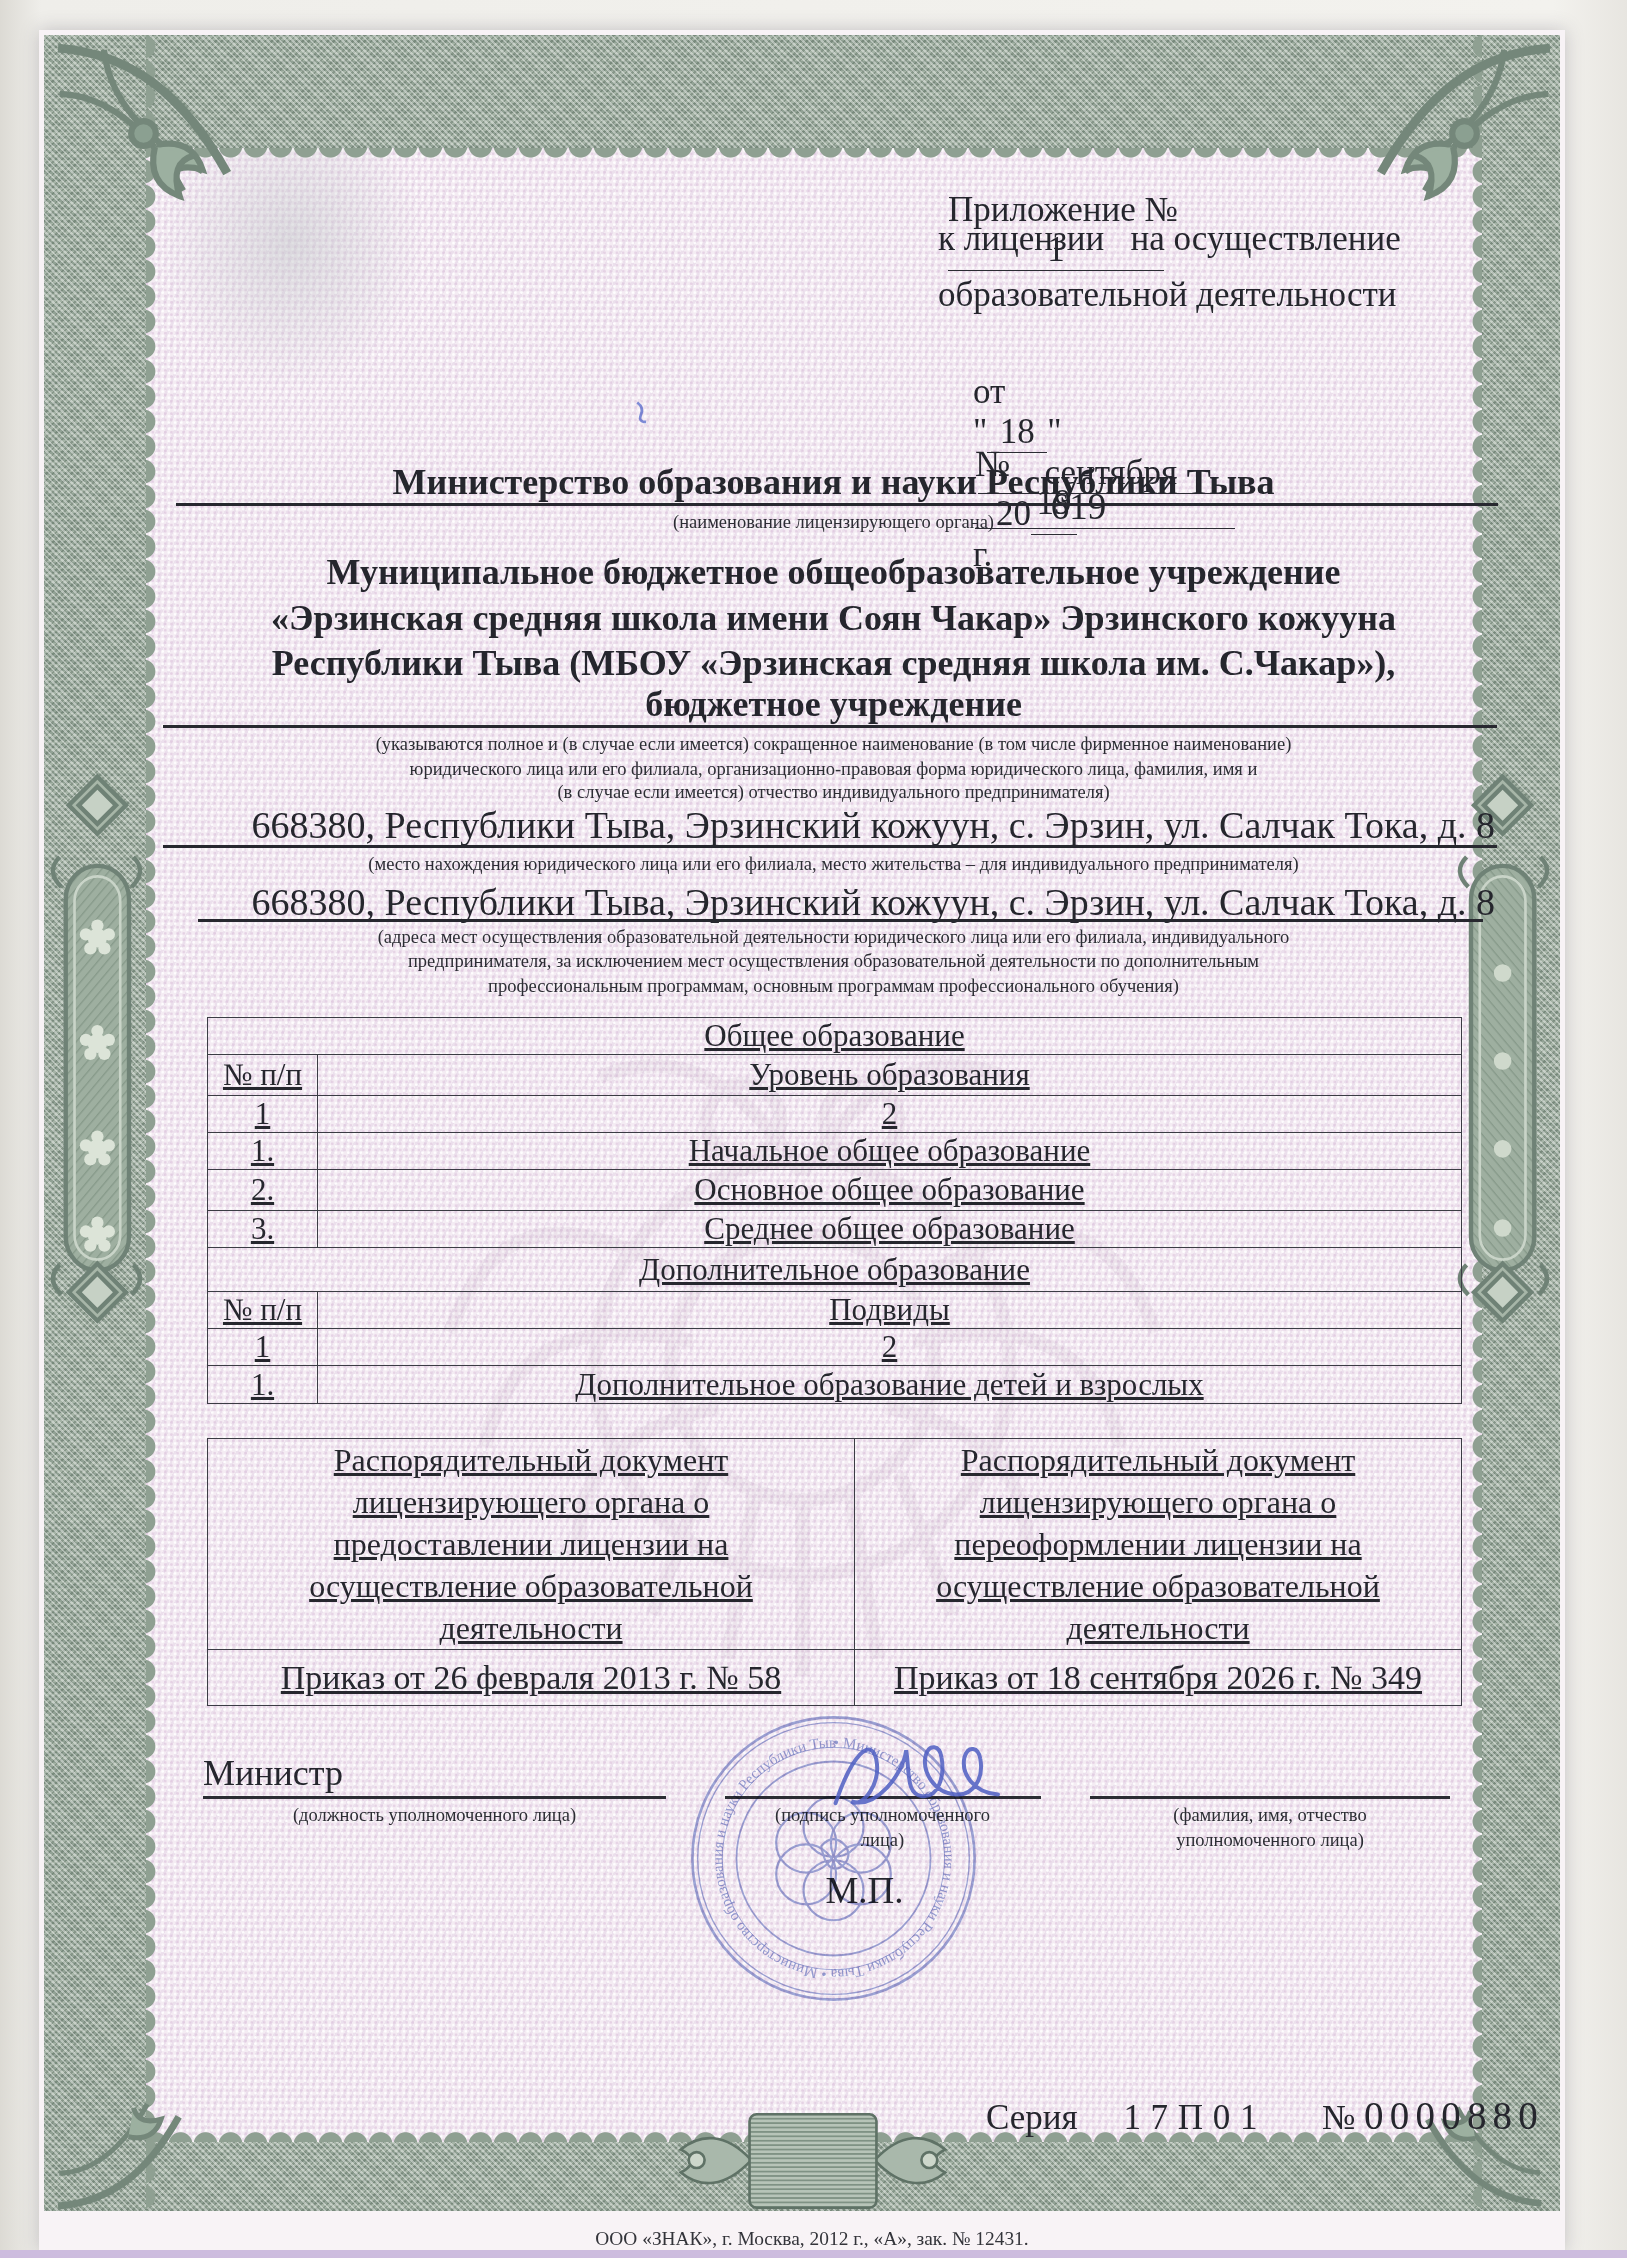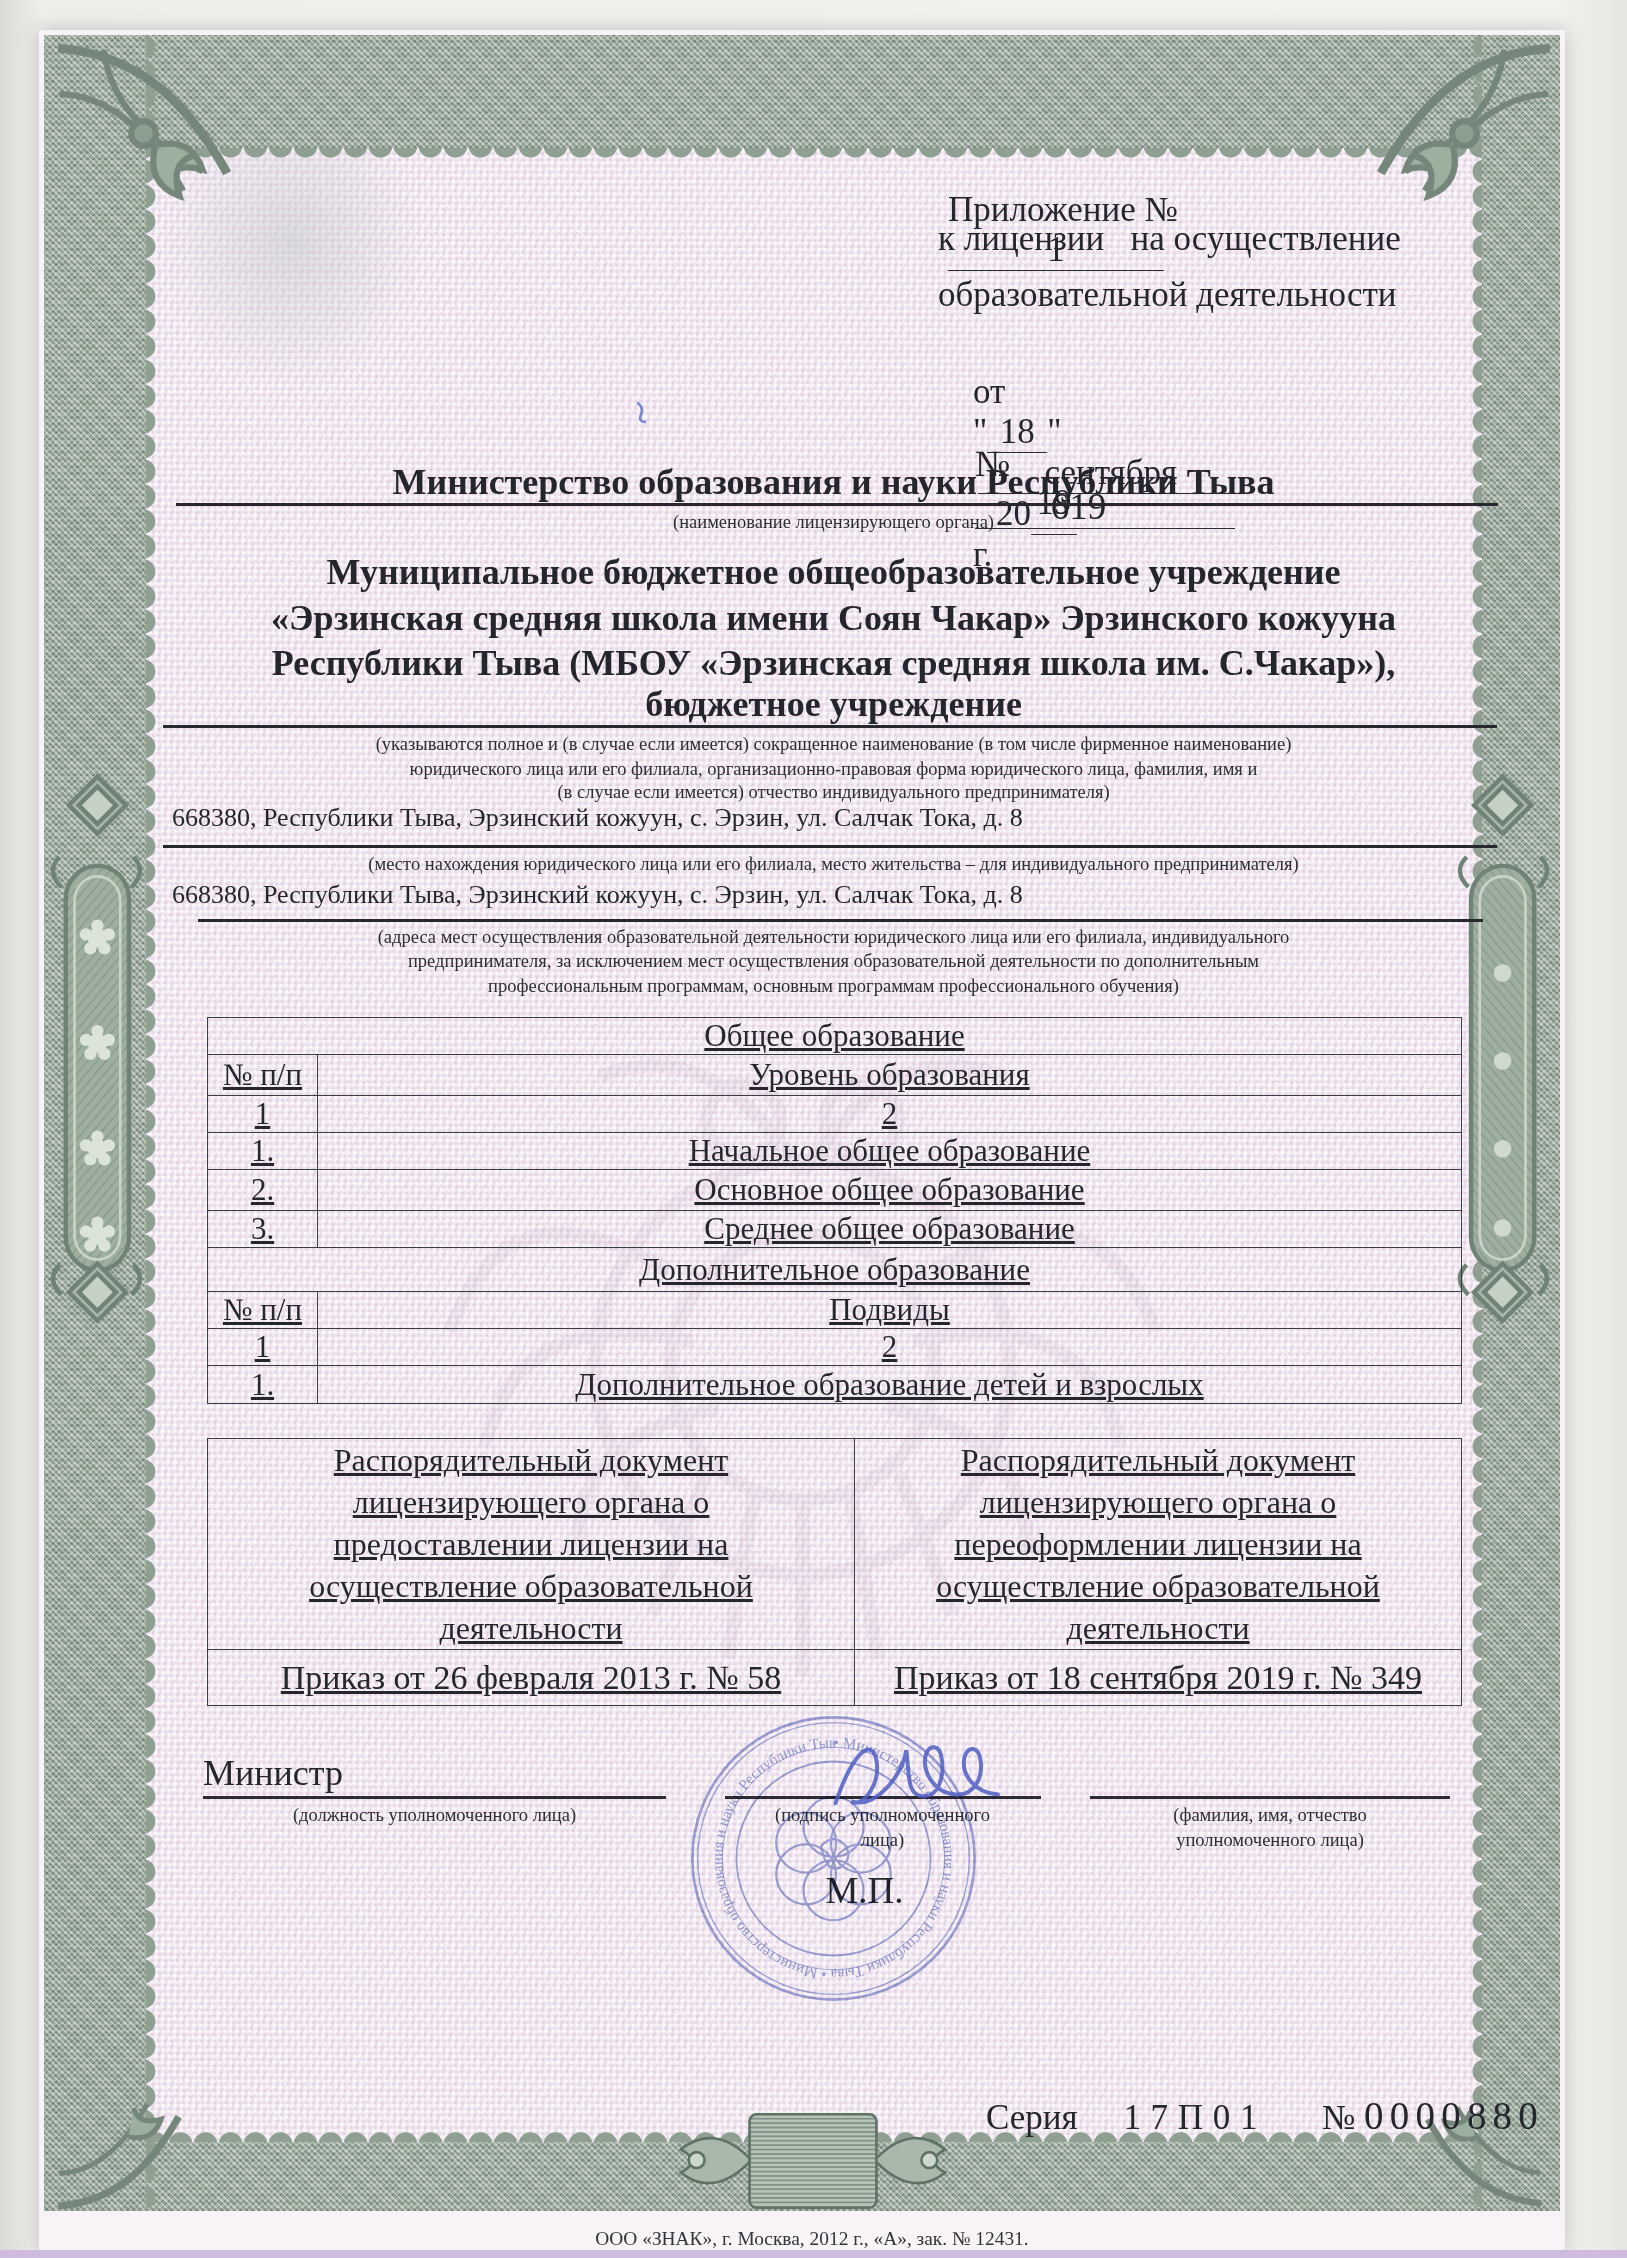--- a/index.html
+++ b/index.html
@@ -51,21 +51,21 @@
   .u-day{width:60px;}
   .u-month{width:265px;margin-left:5.3px;}
   .u-year{width:46px;}
   .u-year i{font-style:normal;position:relative;top:-11.5px;}
   .u-reg{width:207px;padding-right:53px;}
   .cent{margin-left:23px;}
   .rule{position:absolute;height:2.6px;background:#27282f;z-index:5;}
   .bold{font-weight:bold;}
   .cap{position:absolute;font-size:18.5px;line-height:25px;text-align:center;z-index:5;color:#2c2d34;}
   .big{position:absolute;font-size:36px;line-height:46px;text-align:center;z-index:5;}
-  .addr{position:absolute;font-size:26px;text-align:left;z-index:5;}
+  .addr{position:absolute;font-size:38px;text-align:right;z-index:5;}
   
   table.doc{position:absolute;border-collapse:collapse;table-layout:fixed;z-index:5;}
   table.doc td{border:1.8px solid #3b3c44;text-align:center;font-size:31px;
                font-family:"Liberation Serif",serif;color:#26272e;padding:0 5.3px;vertical-align:middle;text-decoration:underline;}
   table.edu{left:207px;top:1017px;width:1255px;}
   table.edu col.n{width:110px;}
   table.orders{left:207px;top:1438px;width:1255px;}
   table.orders td{font-size:32px;line-height:42px;}
   table.orders td.val{font-size:34px;}
   table.orders td.lh{padding:0 37px;margin-top:13px;}
@@ -326,21 +326,21 @@
         <col style="width:647px">
         <col>
       </colgroup>
     <tbody>
         <tr style="height:177px">
       <td class="lh">Распорядительный документ лицензирующего органа о предоставлении лицензии на осуществление образовательной деятельности</td>
       <td class="rh">Распорядительный документ лицензирующего органа о переоформлении лицензии на осуществление образовательной деятельности</td>
     </tr>
     <tr style="height:56px">
       <td class="val">Приказ от 26 февраля 2013 г. № 58</td>
-      <td class="val">Приказ от 18 сентября 2019 г. № 349</td>
+      <td class="val">Приказ от 18 сентября 2026 г. № 349</td>
     </tr>
   </tbody>
     </table>
 
   <div class="signame" style="left:203px;top:1752px;width:463px">Министр</div>
   <div class="sigline" style="left:203px;top:1796px;width:463px"></div>
   <div class="cap" style="left:203px;top:1803px;width:463px">(должность уполномоченного лица)</div>
 
   <div class="sigline" style="left:725px;top:1796px;width:316px"></div>
   <div class="cap" style="left:697px;top:1803px;width:371px">

